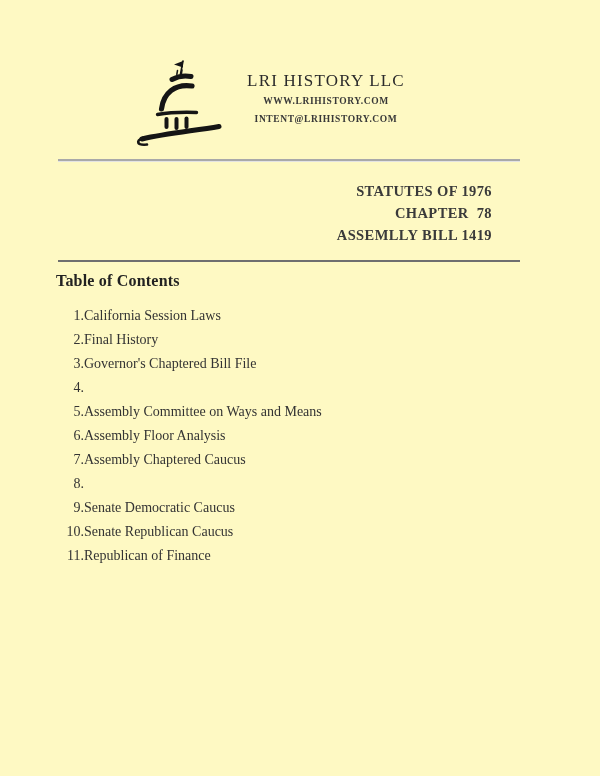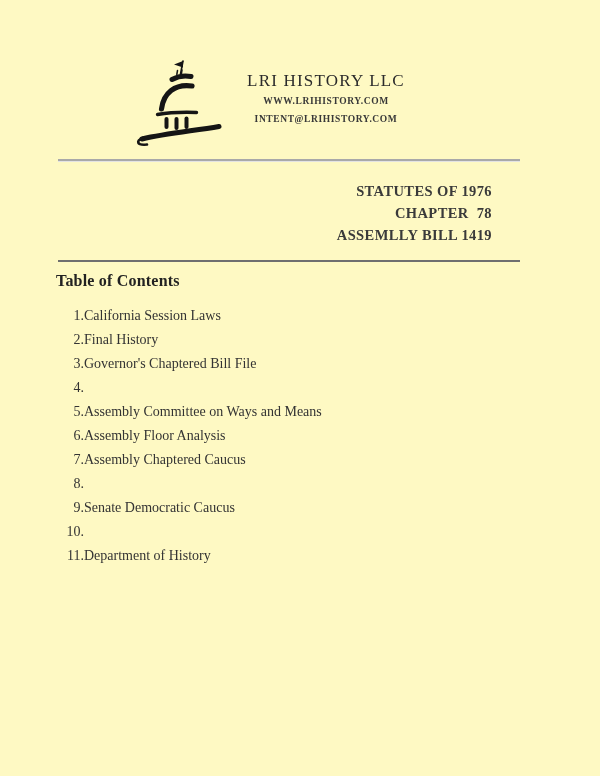--- a/index.html
+++ b/index.html
@@ -157,21 +157,22 @@
         <span class="toc-num">8.</span>
       </li>
 
       <li class="toc-item">
         <span class="toc-num">9.</span>
         <span class="toc-label">Senate Democratic Caucus</span>
       </li>
 
       <li class="toc-item">
         <span class="toc-num">10.</span>
+        <span class="toc-label">Senate Republican Caucus</span>
       </li>
 
       <li class="toc-item">
         <span class="toc-num">11.</span>
-        <span class="toc-label">Department of History</span>
+        <span class="toc-label">Republican of Finance</span>
       </li>
     </ul>
 
 </div>
 
 </body></html>

